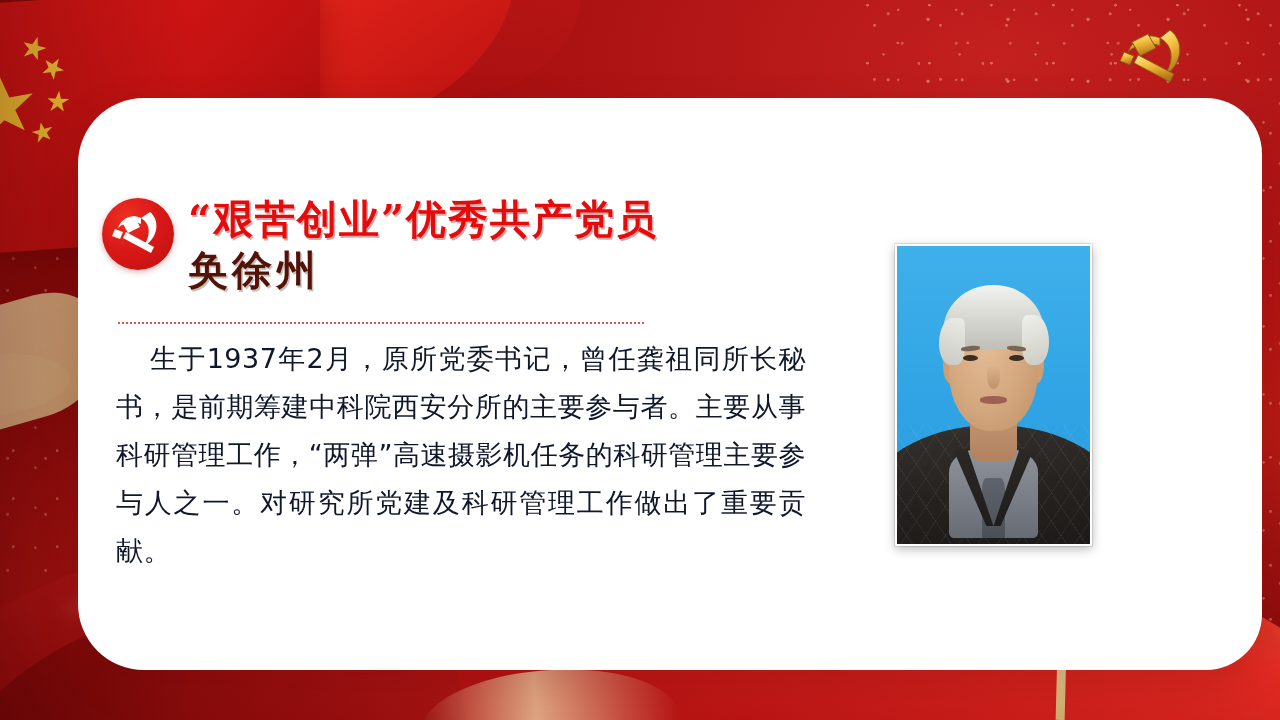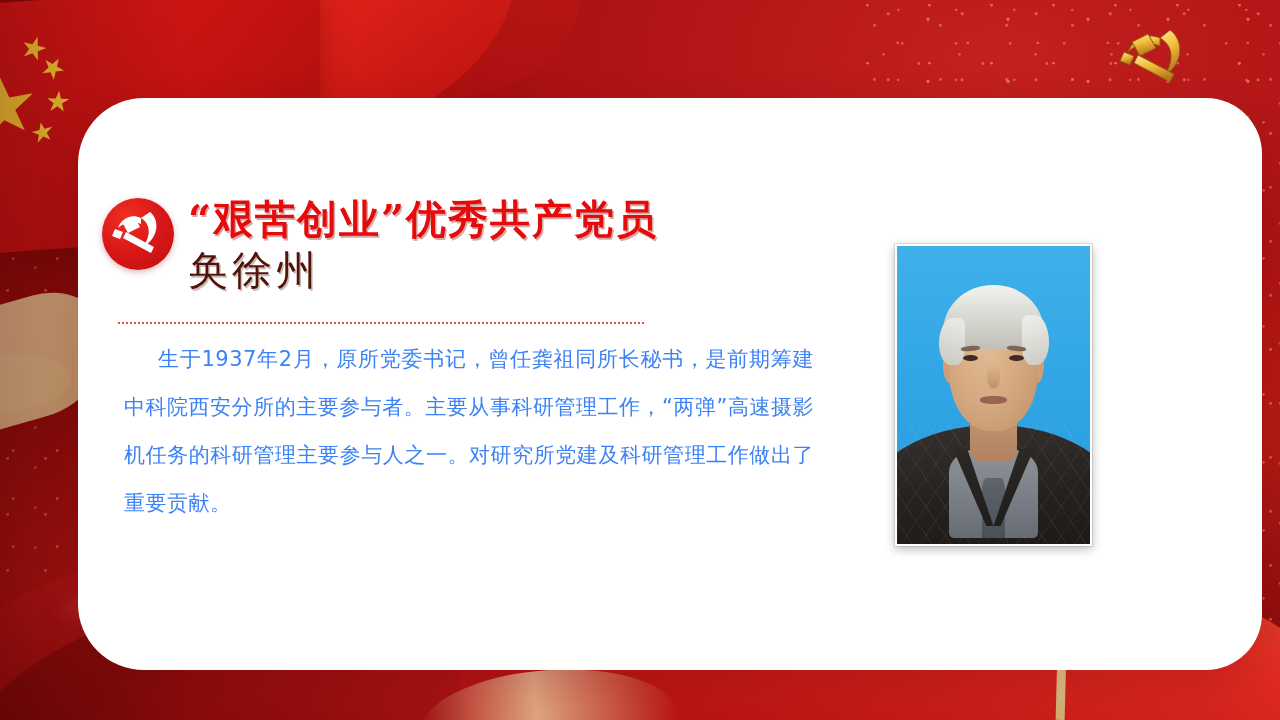--- a/index.html
+++ b/index.html
@@ -227,49 +227,48 @@
     font-weight: 700;
     color: #e60a0a;
     letter-spacing: 2px;
     line-height: 1.24;
     text-shadow: 1.5px 1.5px 0 rgba(130,10,10,.35);
     white-space: nowrap;
   }
   .title-name {
     font-family: "DejaVu Serif", "Liberation Serif", serif;
     font-size: 40px;
-    font-weight: 400;
+    font-weight: 700;
     color: #521206;
     letter-spacing: 4px;
     line-height: 1.22;
     margin-top: 2px;
     text-shadow: 1.5px 1.5px 0 rgba(60,20,10,.28);
   }
 
   .divider {
     position: absolute;
     left: 40px; top: 224px;
     width: 526px; height: 0;
     border-top: 2px dotted #e05050;
   }
 
   
   .body-text {
     position: absolute;
     left: 38px; top: 237px;
     width: 690px;
     font-family: "DejaVu Sans", "Liberation Sans", sans-serif;
-    font-size: 21px;
+    font-size: 27px;
     line-height: 48px;
-    color: #3b82f6;
+    color: #0f172a;
     text-indent: 34px;
     text-align: justify;
     letter-spacing: .5px;
     word-break: break-all;
-    margin-left: 8px;
   }
 
   
   .photo-frame {
     position: absolute;
     left: 817px; top: 146px;
     width: 193px; height: 298px;
     background: #ffffff;
     padding: 2px;
     box-shadow: 0 3px 10px rgba(0,0,0,.28), 0 0 0 1px #e6e6e6;

